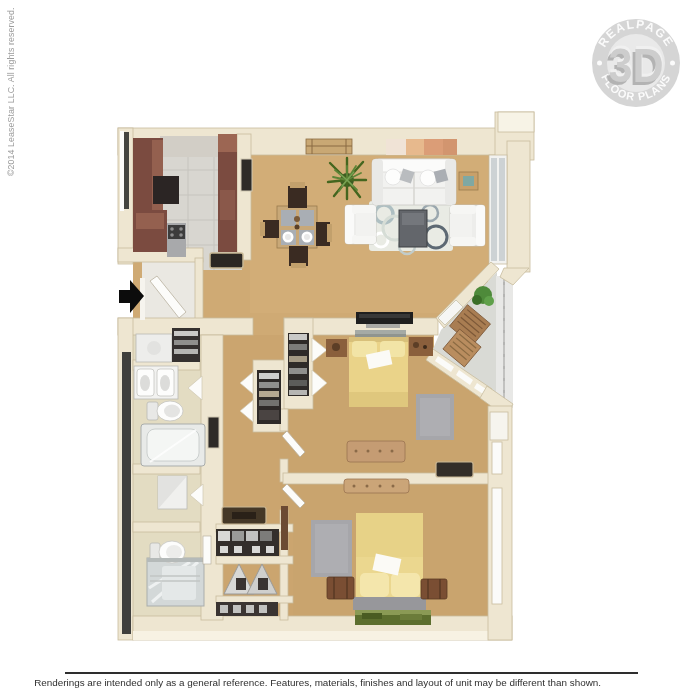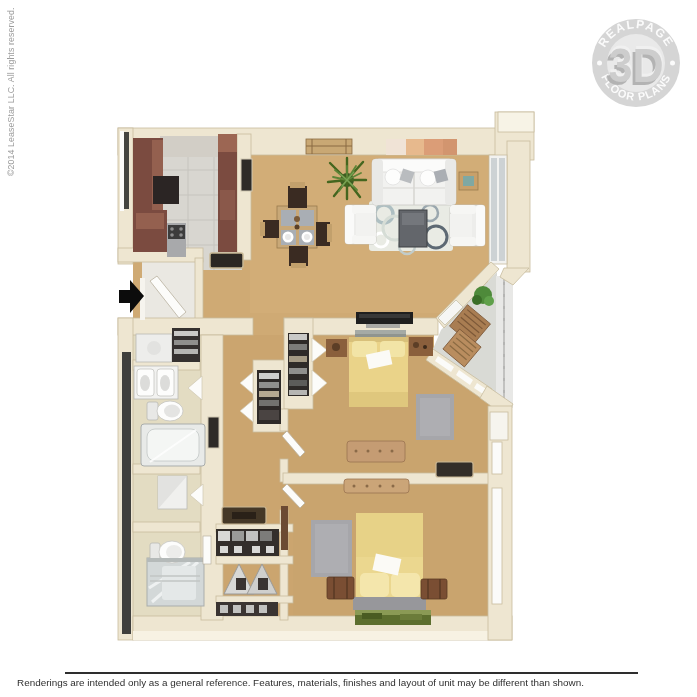--- a/index.html
+++ b/index.html
@@ -1,20 +1,20 @@
 <!DOCTYPE html>
 <html><head>
 <meta charset="utf-8">
 <style>
 html,body{margin:0;padding:0;background:#fff;width:697px;height:697px;overflow:hidden;font-family:"Liberation Sans",sans-serif;}
 #page{position:relative;width:697px;height:697px;}
 svg{position:absolute;left:0;top:0;}
 #copyright{position:absolute;left:-71px;top:87px;width:166px;height:12px;transform:rotate(-90deg);font-size:8.8px;color:#9b9b9b;letter-spacing:0.1px;white-space:nowrap;}
 #footline{position:absolute;left:65px;top:672px;width:573px;height:2px;background:#2e2e2e;}
-#foottext{position:absolute;left:0;top:677px;width:601px;text-align:center;font-size:9.9px;color:#2e2e2e;}
+#foottext{position:absolute;left:0;top:677px;width:601px;text-align:right;font-size:9.9px;color:#2e2e2e;}
 </style>
 </head>
 <body>
 <div id="page">
 <svg width="697" height="697" viewBox="0 0 697 697">
 
 <g id="floors">
 
 <polygon points="133,138 497,138 497,264 491,264 436,318 436,335 133,335" fill="#cfaa74"></polygon>
 

